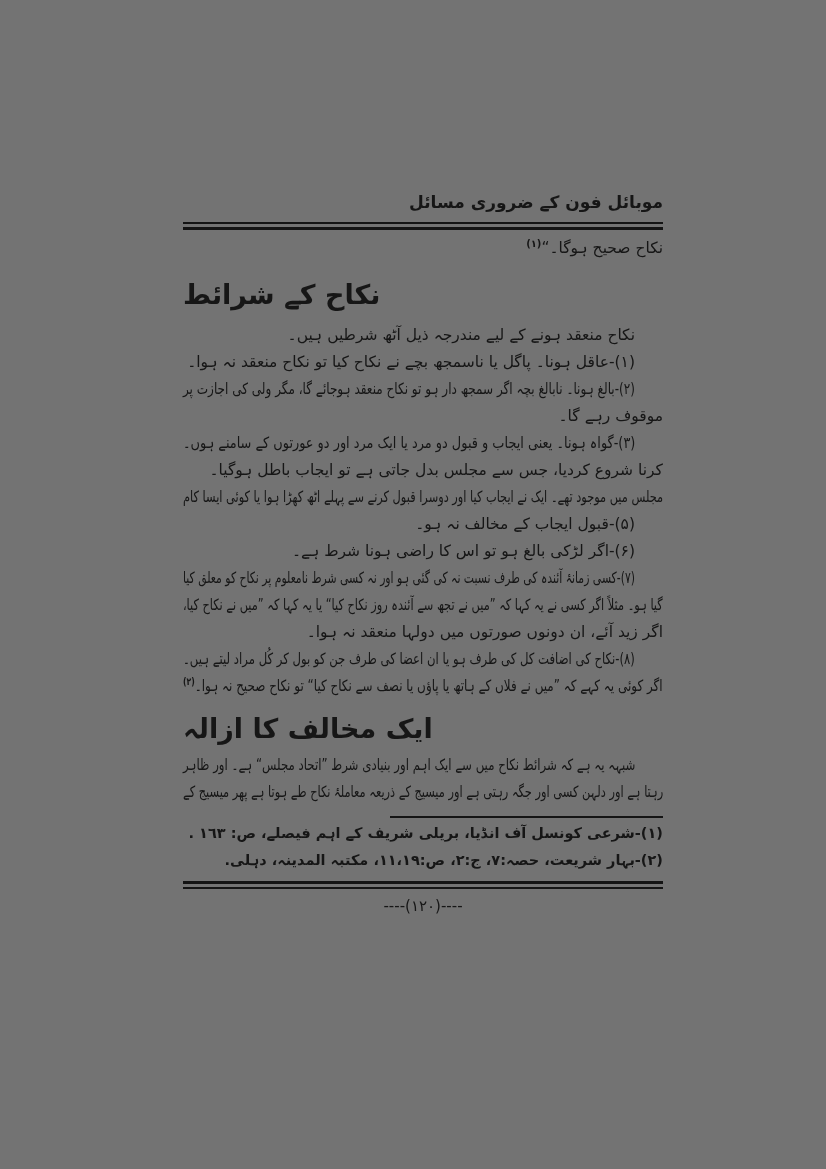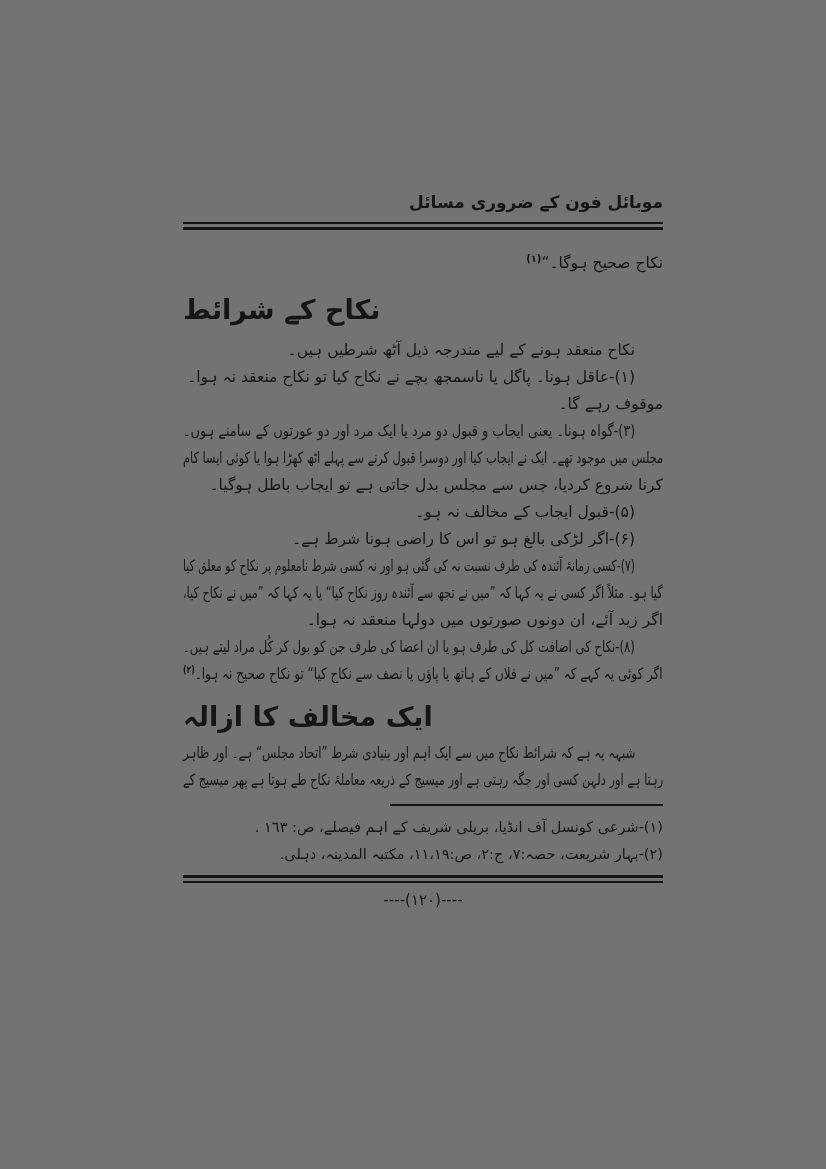--- a/index.html
+++ b/index.html
@@ -18,21 +18,21 @@
     text-align:right;
   }
   .rule-double-top{
     margin-top:6px;height:3px;
     border-top:2px solid #141414;border-bottom:3px solid #141414;
   }
   .rule-double-bottom{
     margin-top:7px;height:3px;
     border-top:3px solid #141414;border-bottom:2px solid #141414;
   }
-  .intro-group{margin-top:20px;}
+  .intro-group{margin-top:5px;}
   .section-heading{
     font-size:27px;line-height:34px;font-weight:bold;
     text-align:left;margin:16px 0 10px 0;
   }
   .section-heading.second{margin:12px 0 6px 0;}
   .line{
     height:27px;line-height:27px;font-size:15.5px;
     text-align:right;direction:rtl;white-space:nowrap;
   }
   .line.indent{padding-right:28px;}
@@ -41,21 +41,21 @@
     transform-origin:100% 50%;
   }
   sup{
     font-size:10px;font-weight:bold;vertical-align:super;
     line-height:0;
   }
   .footnote-sep{
     margin-top:10px;width:273px;border-top:2px solid #141414;
     margin-right:0;margin-left:auto;
   }
-  .footnotes{margin-top:8px;}
+  .footnotes{margin-top:2px;font-weight:bold;}
   .footnotes .line{font-size:14.5px;height:27px;line-height:27px;}
   .page-number{
     margin-top:8px;text-align:center;direction:ltr;
     font-size:15px;letter-spacing:2px;font-weight:normal;
   }
 </style>
 </head>
 <body>
 
 <div class="page">
@@ -67,24 +67,25 @@
 
     <div class="intro-group">
         <div class="line"><span class="ls">نکاح صحیح ہوگا۔“<sup>(۱)</sup></span></div>
       </div>
 
     <div class="section-heading">نکاح کے شرائط</div>
 
     <div id="sec1">
         <div class="line indent"><span class="ls">نکاح منعقد ہونے کے لیے مندرجہ ذیل آٹھ شرطیں ہیں۔</span></div>
         <div class="line indent"><span class="ls">(۱)-عاقل ہونا۔ پاگل یا ناسمجھ بچے نے نکاح کیا تو نکاح منعقد نہ ہوا۔</span></div>
+        <div class="line indent full"><span class="ls" style="transform: scaleX(0.776632);">(۲)-بالغ ہونا۔ نابالغ بچہ اگر سمجھ دار ہو تو نکاح منعقد ہوجائے گا، مگر ولی کی اجازت پر</span></div>
         <div class="line"><span class="ls">موقوف رہے گا۔</span></div>
         <div class="line indent"><span class="ls" style="transform: scaleX(0.830882);">(۳)-گواہ ہونا۔ یعنی ایجاب و قبول دو مرد یا ایک مرد اور دو عورتوں کے سامنے ہوں۔</span></div>
+        <div class="line"><span class="ls">کرنا شروع کردیا، جس سے مجلس بدل جاتی ہے تو ایجاب باطل ہوگیا۔</span></div>
         <div class="line full"><span class="ls" style="transform: scaleX(0.732824);">مجلس میں موجود تھے۔ ایک نے ایجاب کیا اور دوسرا قبول کرنے سے پہلے اٹھ کھڑا ہوا یا کوئی ایسا کام</span></div>
-        <div class="line"><span class="ls">کرنا شروع کردیا، جس سے مجلس بدل جاتی ہے تو ایجاب باطل ہوگیا۔</span></div>
         <div class="line indent"><span class="ls">(۵)-قبول ایجاب کے مخالف نہ ہو۔</span></div>
         <div class="line indent"><span class="ls">(۶)-اگر لڑکی بالغ ہو تو اس کا راضی ہونا شرط ہے۔</span></div>
         <div class="line indent full"><span class="ls" style="transform: scaleX(0.69969);">(۷)-کسی زمانۂ آئندہ کی طرف نسبت نہ کی گئی ہو اور نہ کسی شرط نامعلوم پر نکاح کو معلق کیا</span></div>
         <div class="line full"><span class="ls" style="transform: scaleX(0.731707);">گیا ہو۔ مثلاً اگر کسی نے یہ کہا کہ ”میں نے تجھ سے آئندہ روز نکاح کیا“ یا یہ کہا کہ ”میں نے نکاح کیا،</span></div>
         <div class="line"><span class="ls">اگر زید آئے، ان دونوں صورتوں میں دولہا منعقد نہ ہوا۔</span></div>
         <div class="line indent full"><span class="ls" style="transform: scaleX(0.75208);">(۸)-نکاح کی اضافت کل کی طرف ہو یا ان اعضا کی طرف جن کو بول کر کُل مراد لیتے ہیں۔</span></div>
         <div class="line full"><span class="ls" style="transform: scaleX(0.771704);">اگر کوئی یہ کہے کہ ”میں نے فلاں کے ہاتھ یا پاؤں یا نصف سے نکاح کیا“ تو نکاح صحیح نہ ہوا۔<sup>(۲)</sup></span></div>
       </div>
 
     <div class="section-heading second">ایک مخالف کا ازالہ</div>

